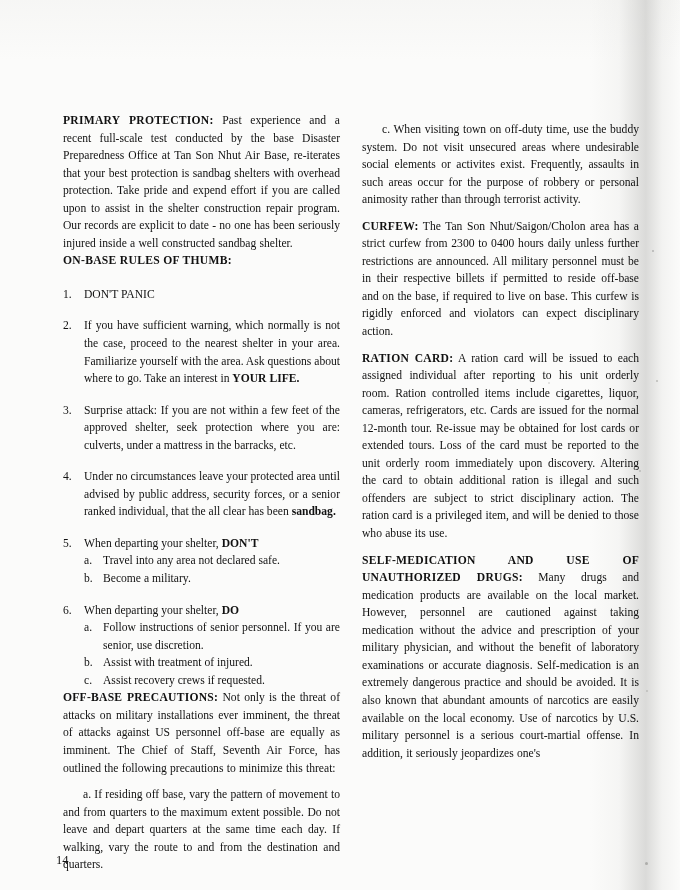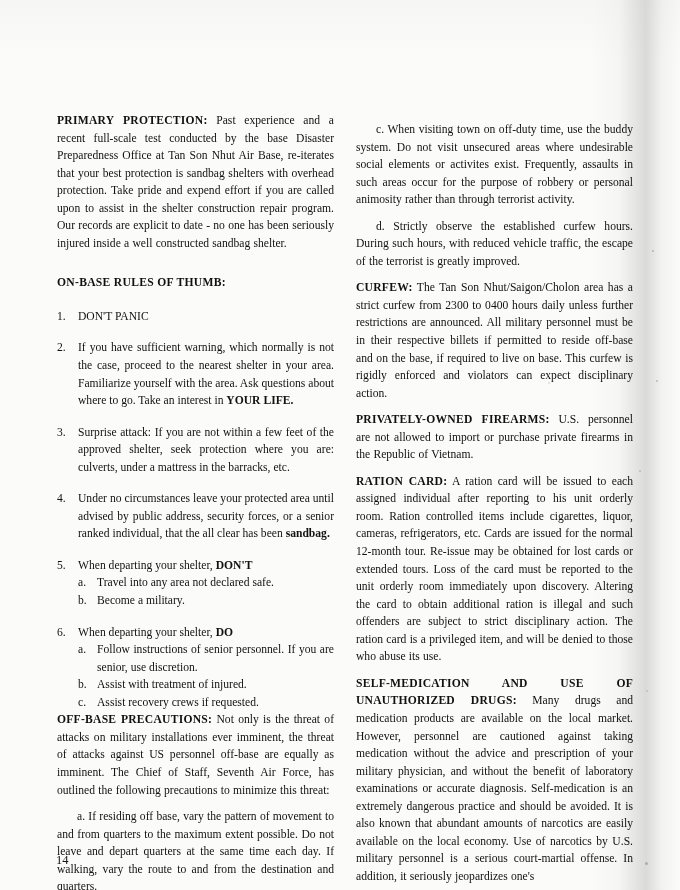--- a/index.html
+++ b/index.html
@@ -49,21 +49,21 @@
     position: absolute;
     background: #8d8d8a;
     border-radius: 50%;
     pointer-events: none;
   }
 
   
   #columns {
     position: absolute;
     top: 112px;
-    left: 57px;
+    left: 63px;
     width: 566px;
     height: 730px;
   }
   .column {
     position: absolute;
     top: 0;
     width: 277px;
   }
   .column.left  { left: 0; }
   .column.right { left: 299px; }
@@ -168,21 +168,21 @@
   <div class="speck" style="left:646px; top:690px; width:1.5px; height:1.5px; opacity:.35;"></div>
   <div class="speck" style="left:645px; top:862px; width:3px; height:3px; opacity:.6;"></div>
   <div class="speck" style="left:548px; top:382px; width:2px; height:2px; opacity:.3;"></div>
 
   <div id="columns">
 
     <div class="column left">
 
       <p class="para"><span class="head">PRIMARY PROTECTION:</span><span> Past experience and a recent full-scale test conducted by the base Disaster Preparedness Office at Tan Son Nhut Air Base, re-iterates that your best protection is sandbag shelters with overhead protection.  Take pride and expend effort if you are called upon to assist in the shelter construction repair program.  Our records are explicit to date - no one has been seriously injured inside a well constructed sandbag shelter.</span></p>
 
-      <p class="section-title" style="margin-top:22px;">ON-BASE RULES OF THUMB:</p>
+      <p class="section-title" style="">ON-BASE RULES OF THUMB:</p>
 
       <ul class="list">
 
         <li class="list-item nojust" style="margin-top:16px;">
           <span class="marker">1.</span>
           <span>DON'T PANIC</span>
         </li>
 
         <li class="list-item">
           <span class="marker">2.</span>
@@ -239,25 +239,23 @@
 
       <p class="para gap indent">a.  If residing off base, vary the pattern of movement to and from quarters to the maximum extent possible.  Do not leave and depart quarters at the same time each day.  If walking, vary the route to and from the destination and quarters.</p>
 
     </div>
 
     <div class="column right">
 
 
       <p class="para gap indent">c.  When visiting town on off-duty time, use the buddy system.  Do not visit unsecured areas where undesirable social elements or activites exist.  Frequently, assaults in such areas occur for the purpose of robbery or personal animosity rather than through terrorist activity.</p>
 
-      <p class="para gap indent">d.  Strictly observe the established curfew hours.  During such hours, with reduced vehicle traffic, the escape of the terrorist is greatly improved.</p>
 
       <p class="para gap"><span class="head">CURFEW:</span><span>  The Tan Son Nhut/Saigon/Cholon area has a strict curfew from 2300 to 0400 hours daily unless further restrictions are announced.  All military personnel must be in their respective billets if permitted to reside off-base and on the base, if required to live on base.  This curfew is rigidly enforced and violators can expect disciplinary action.</span></p>
 
-      <p class="para gap"><span class="head">PRIVATELY-OWNED FIREARMS:</span><span>  U.S. personnel are not allowed to import or purchase private firearms in the Republic of Vietnam.</span></p>
 
       <p class="para gap"><span class="head">RATION CARD:</span><span>  A ration card will be issued to each assigned individual after reporting to his unit orderly room.  Ration controlled items include cigarettes, liquor, cameras, refrigerators, etc.  Cards are issued for the normal 12-month tour.  Re-issue may be obtained for lost cards or extended tours.  Loss of the card must be reported to the unit orderly room immediately upon discovery.  Altering the card to obtain additional ration is illegal and such offenders are subject to strict disciplinary action.  The ration card is a privileged item, and will be denied to those who abuse its use.</span></p>
 
       <p class="para gap"><span class="head">SELF-MEDICATION AND USE OF UNAUTHORIZED DRUGS:</span><span> Many drugs and medication products are available on the local market.  However, personnel are cautioned against taking medication without the advice and prescription of your military physician, and without the benefit of laboratory examinations or accurate diagnosis.  Self-medication is an extremely dangerous practice and should be avoided.  It is also known that abundant amounts of narcotics are easily available on the local economy.  Use of narcotics by U.S. military personnel is a serious court-martial offense.  In addition, it seriously jeopardizes one's</span></p>
 
     </div>
 
   </div>
 
   <div id="page-number">14</div>

